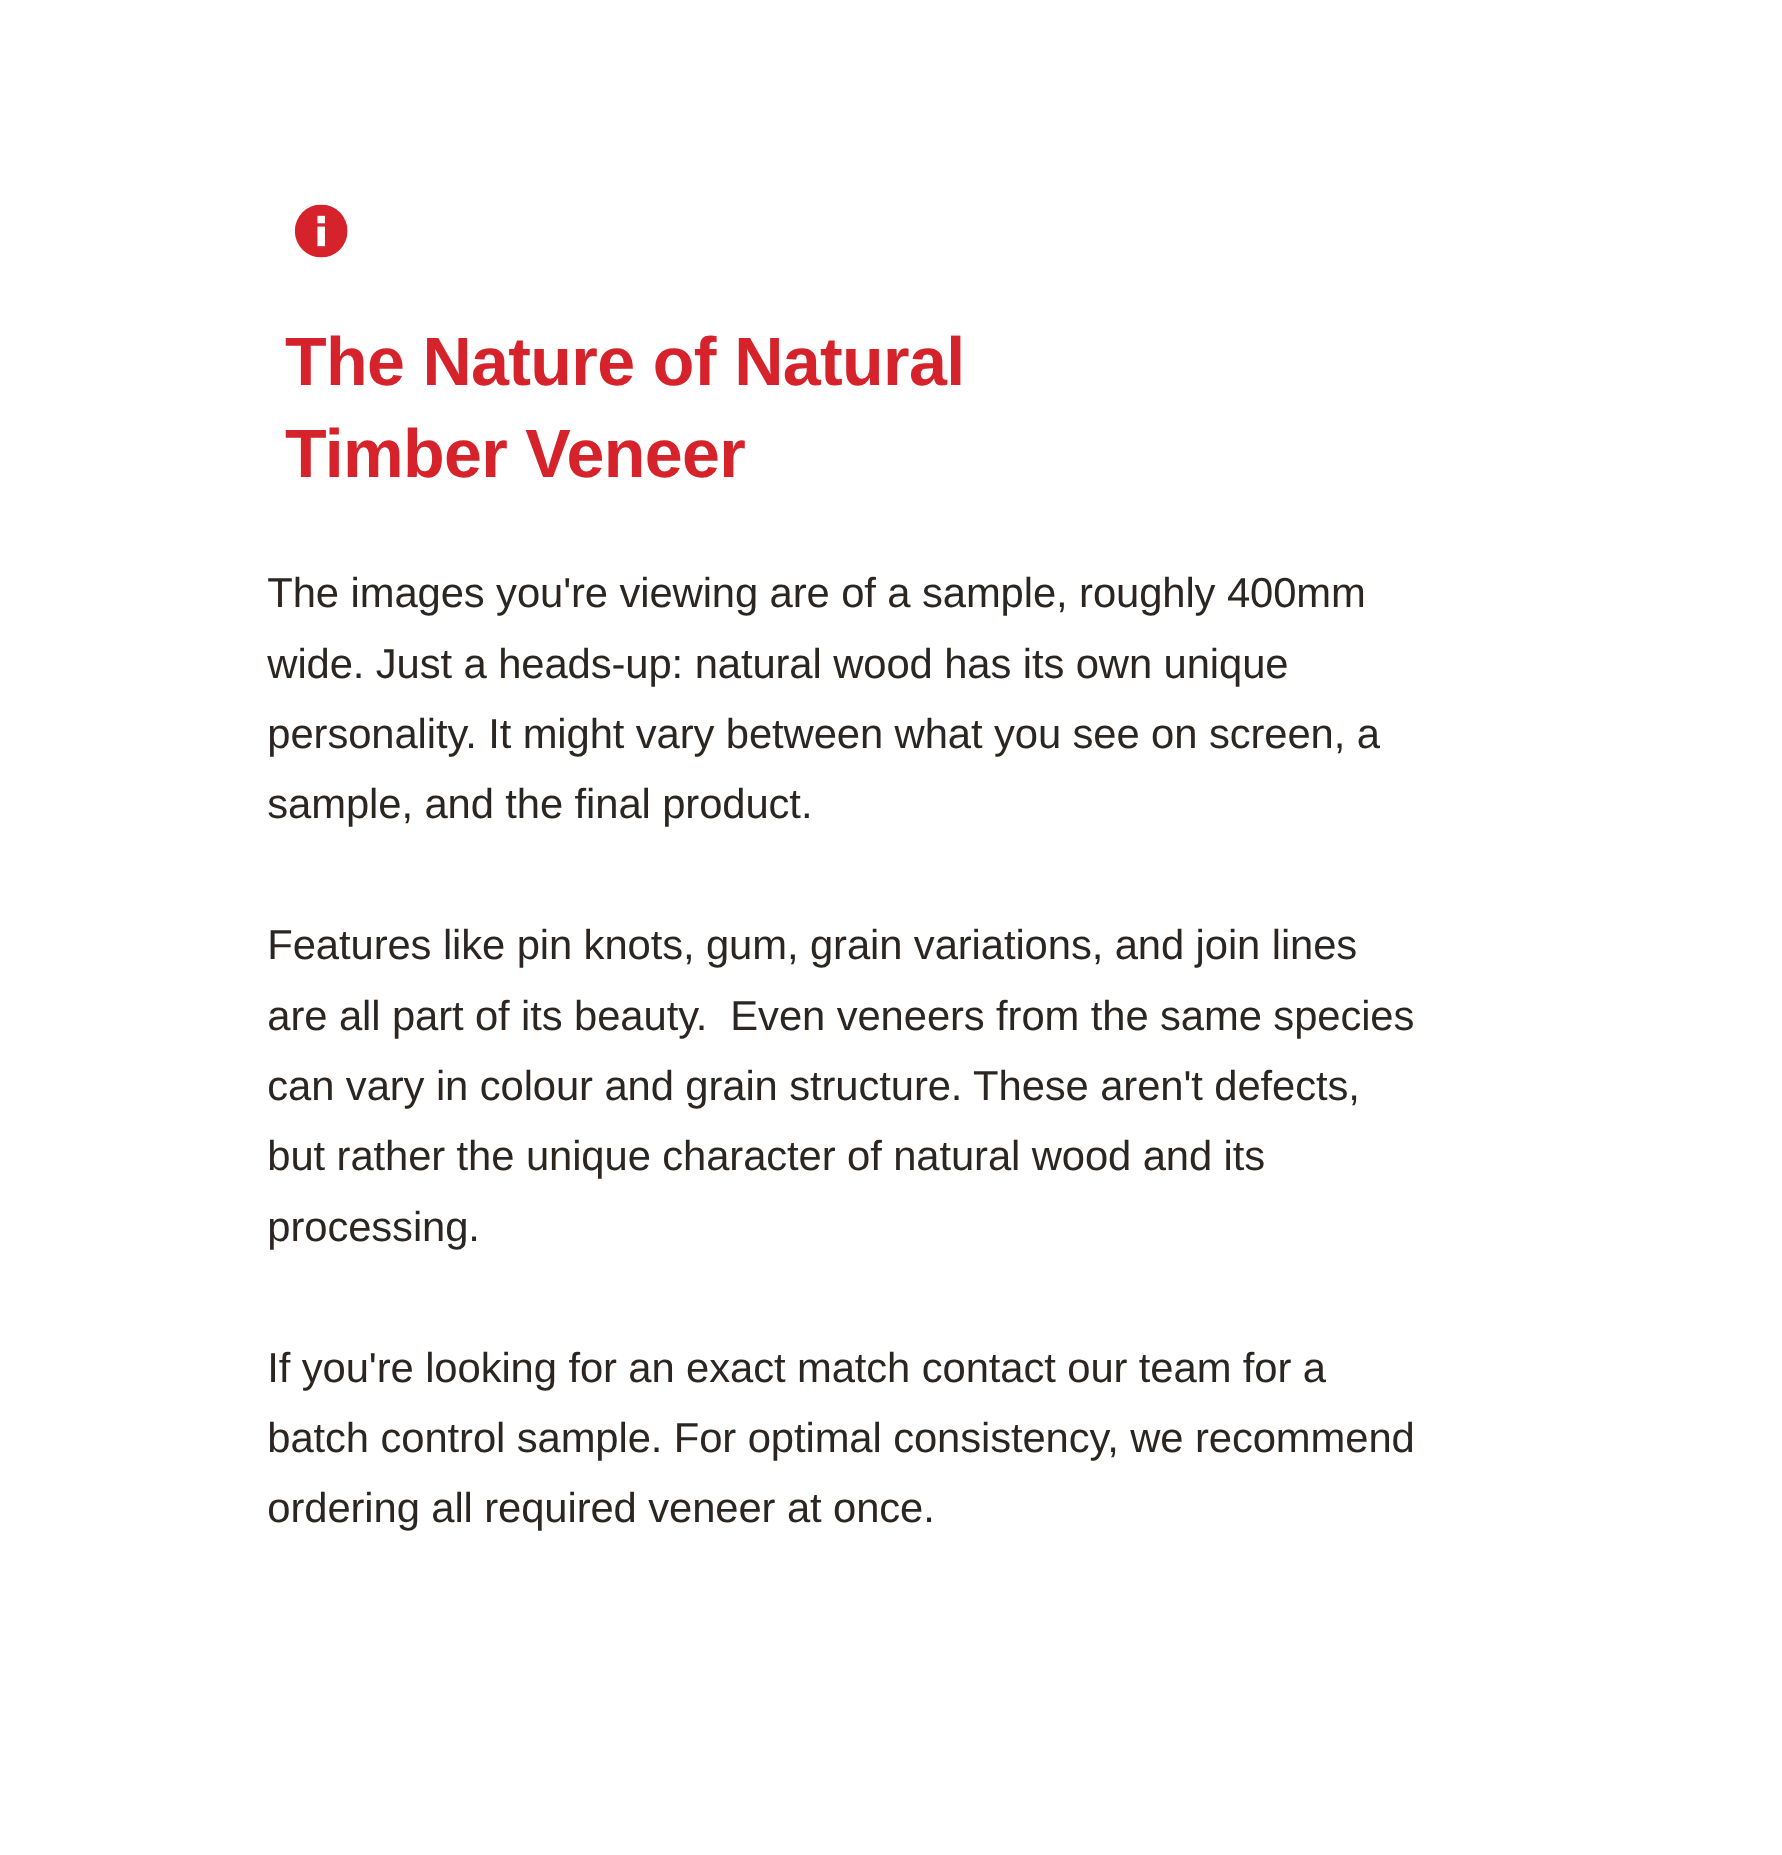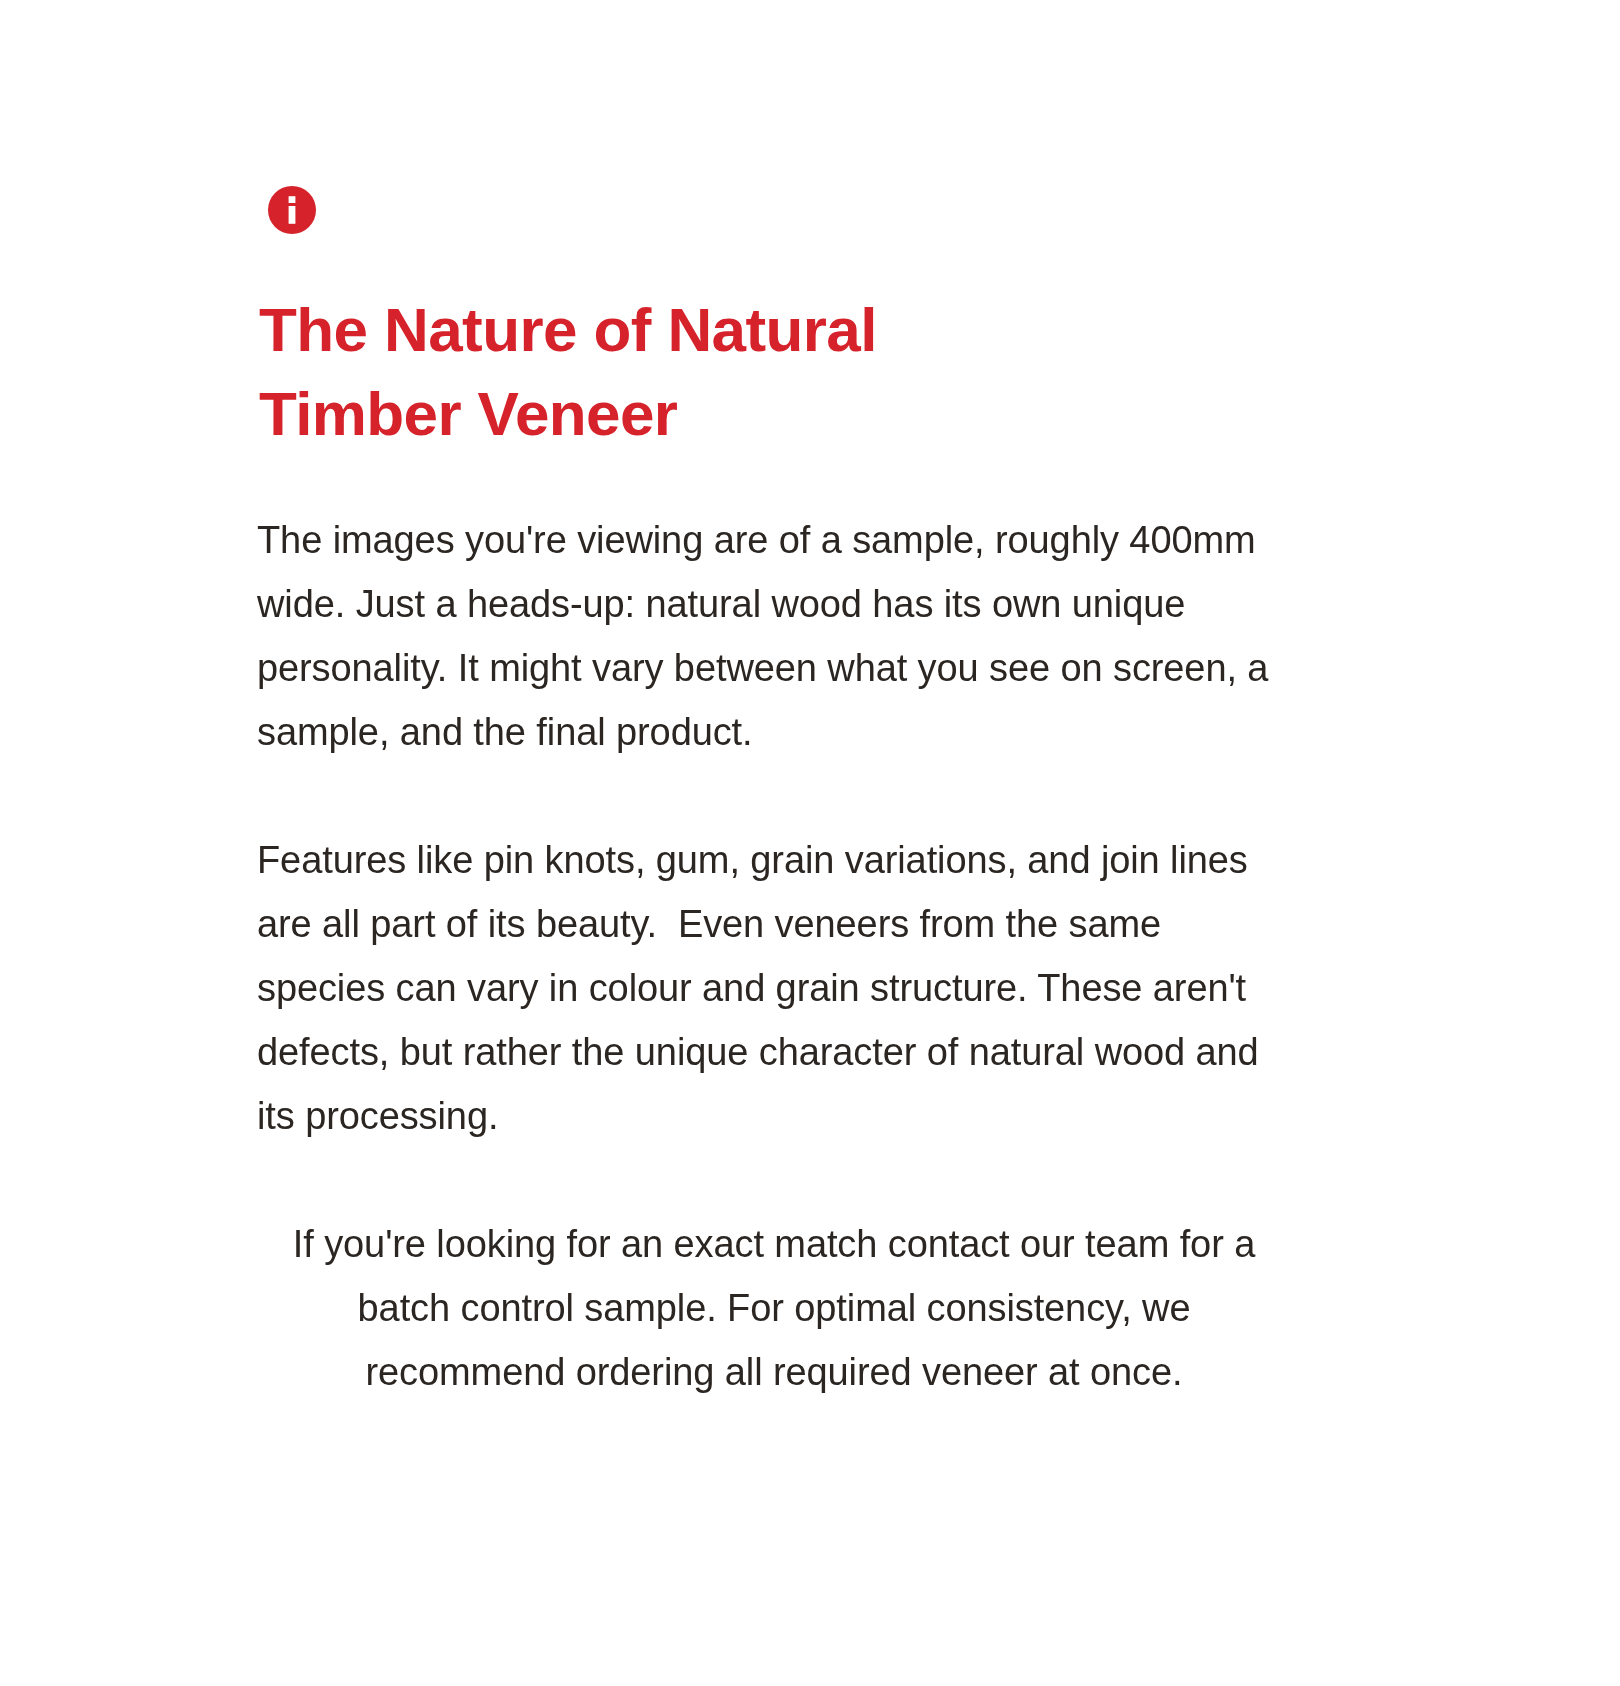--- a/index.html
+++ b/index.html
@@ -59,26 +59,25 @@
     left: 0px;
     top: 508px;
     width: 1048px;
     color: #2b2622;
     font-size: 38px;
     font-weight: 400;
     line-height: 64px;
     letter-spacing: -0.1px;
   }
   .panel-body p {
-    margin: 0 0 64px 14px;
+    margin: 0 0 64px 0;
     white-space: pre-wrap;
   }
   .panel-body p:last-child {
     margin-bottom: 0;
-    text-align: center;
   }
 </style>
 </head>
 <body>
 
 <div class="info-panel">
 
   <div class="icon-row">
     <svg class="info-icon" viewBox="0 0 48 48" xmlns="http://www.w3.org/2000/svg" aria-hidden="true">
       <circle cx="24" cy="24" r="24" fill="#d6232b"></circle>

